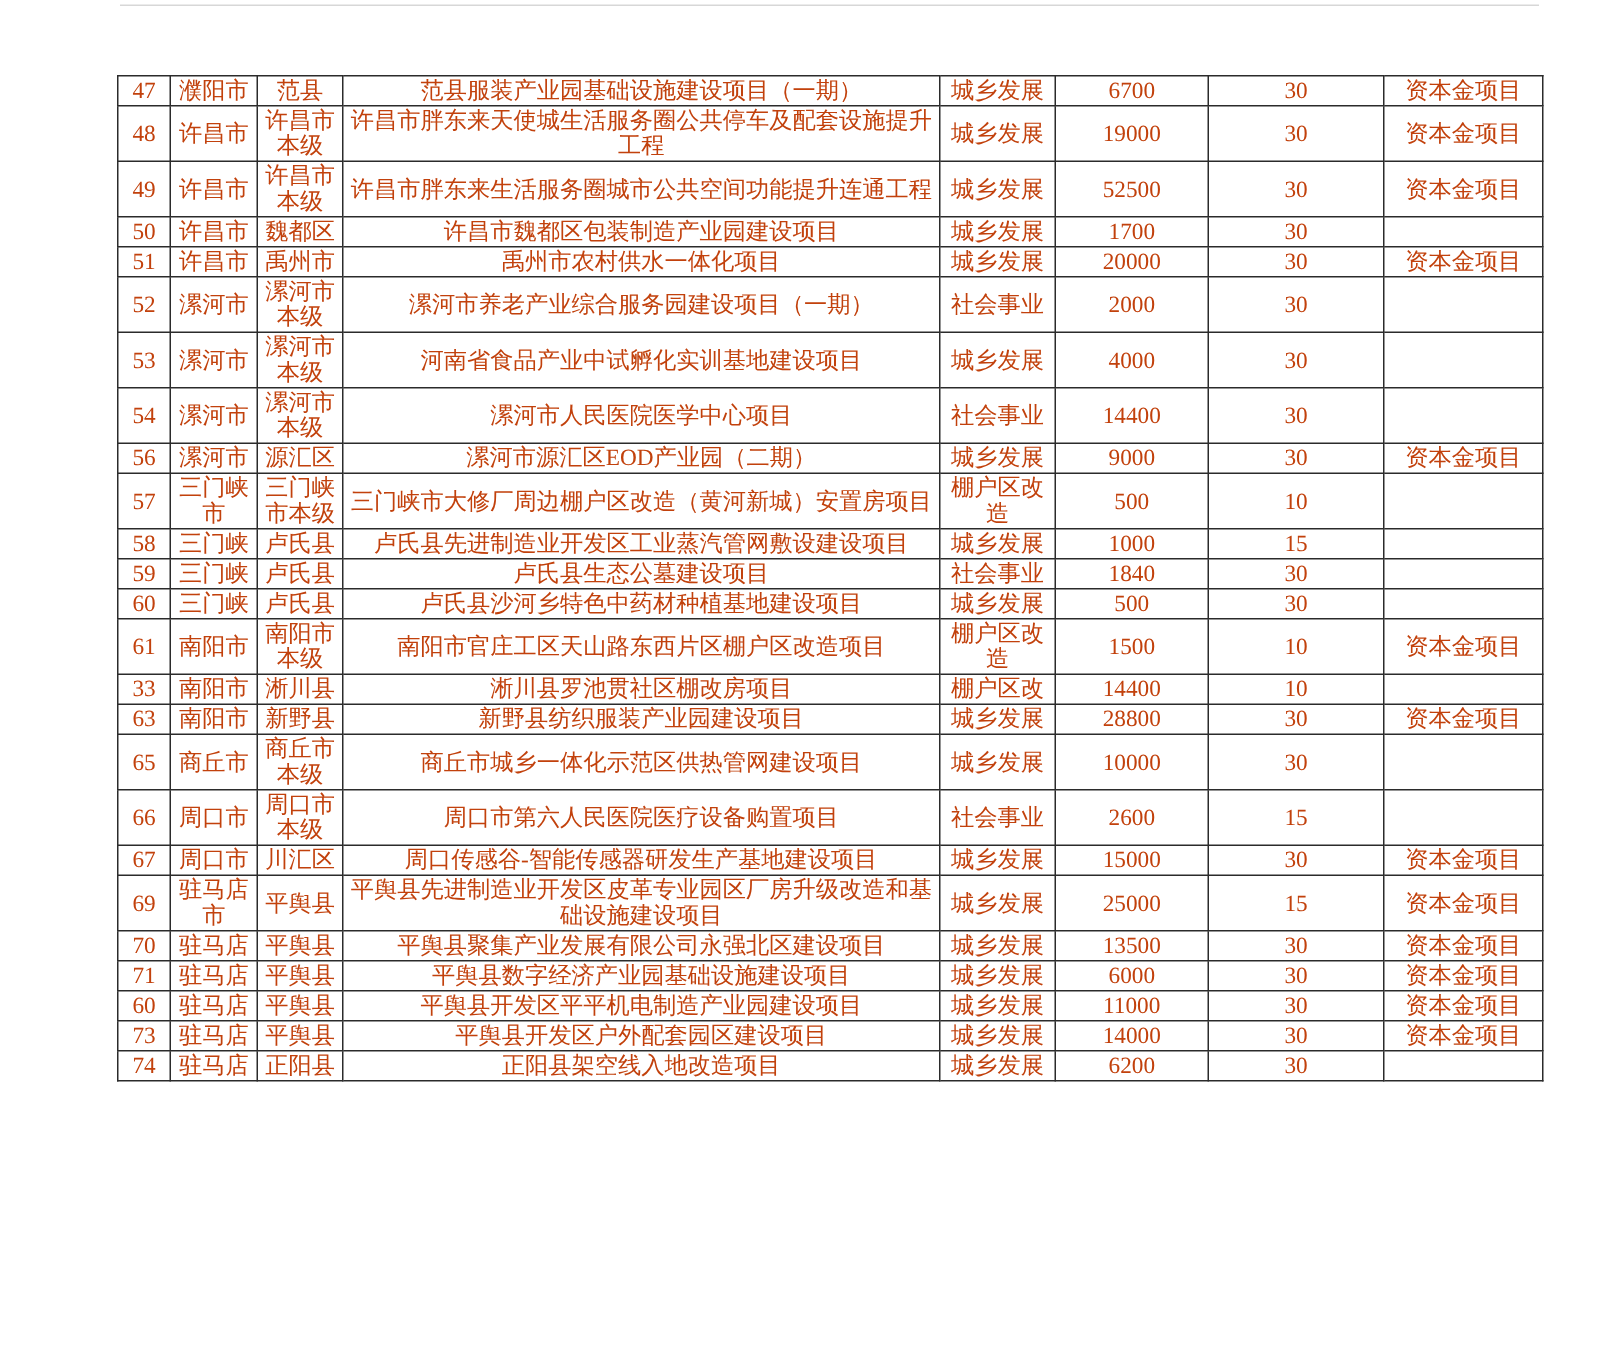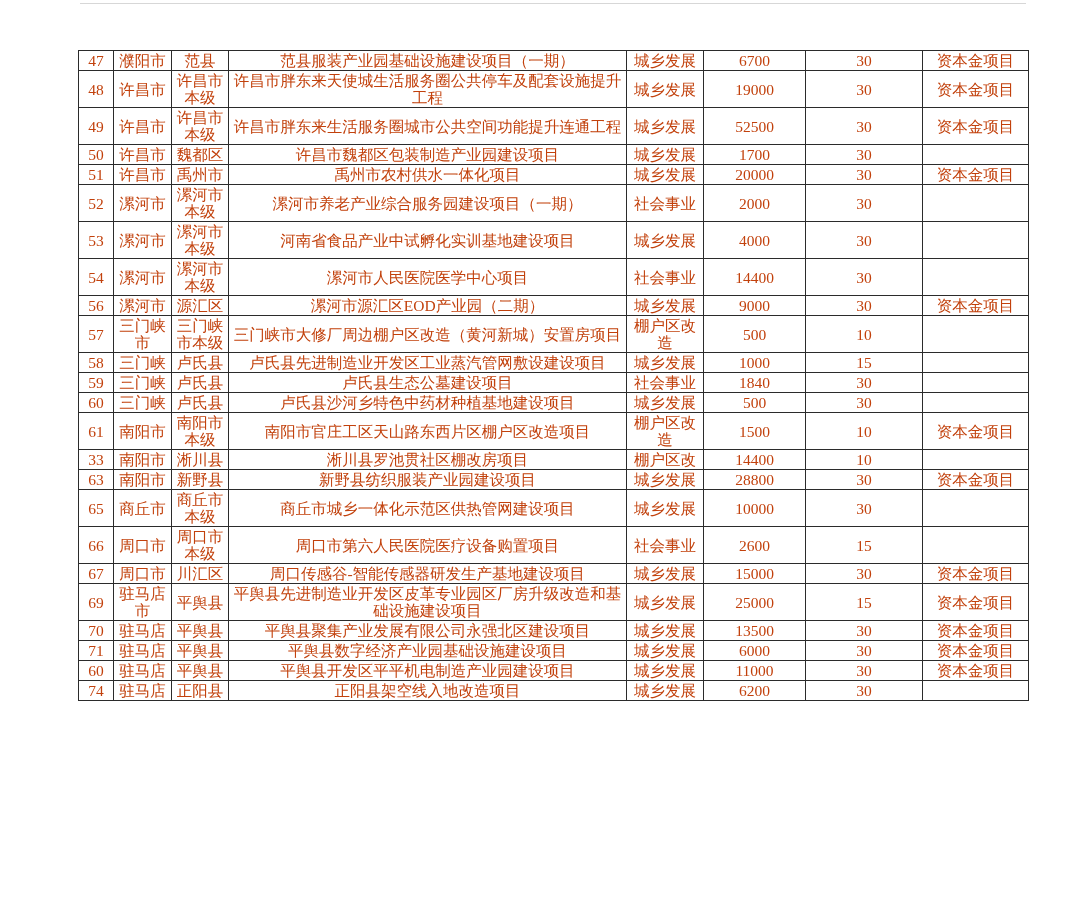--- a/index.html
+++ b/index.html
@@ -302,20 +302,30 @@
             <td class="col-no">60</td>
             <td class="col-city">驻马店</td>
             <td class="col-county">平舆县</td>
             <td class="col-project">平舆县开发区平平机电制造产业园建设项目</td>
             <td class="col-category">城乡发展</td>
             <td class="col-amount">11000</td>
             <td class="col-ratio">30</td>
             <td class="col-note">资本金项目</td>
           </tr>
           <tr>
+            <td class="col-no">73</td>
+            <td class="col-city">驻马店</td>
+            <td class="col-county">平舆县</td>
+            <td class="col-project">平舆县开发区户外配套园区建设项目</td>
+            <td class="col-category">城乡发展</td>
+            <td class="col-amount">14000</td>
+            <td class="col-ratio">30</td>
+            <td class="col-note">资本金项目</td>
+          </tr>
+          <tr>
             <td class="col-no">74</td>
             <td class="col-city">驻马店</td>
             <td class="col-county">正阳县</td>
             <td class="col-project">正阳县架空线入地改造项目</td>
             <td class="col-category">城乡发展</td>
             <td class="col-amount">6200</td>
             <td class="col-ratio">30</td>
             <td class="col-note"></td>
           </tr>
         </tbody>

